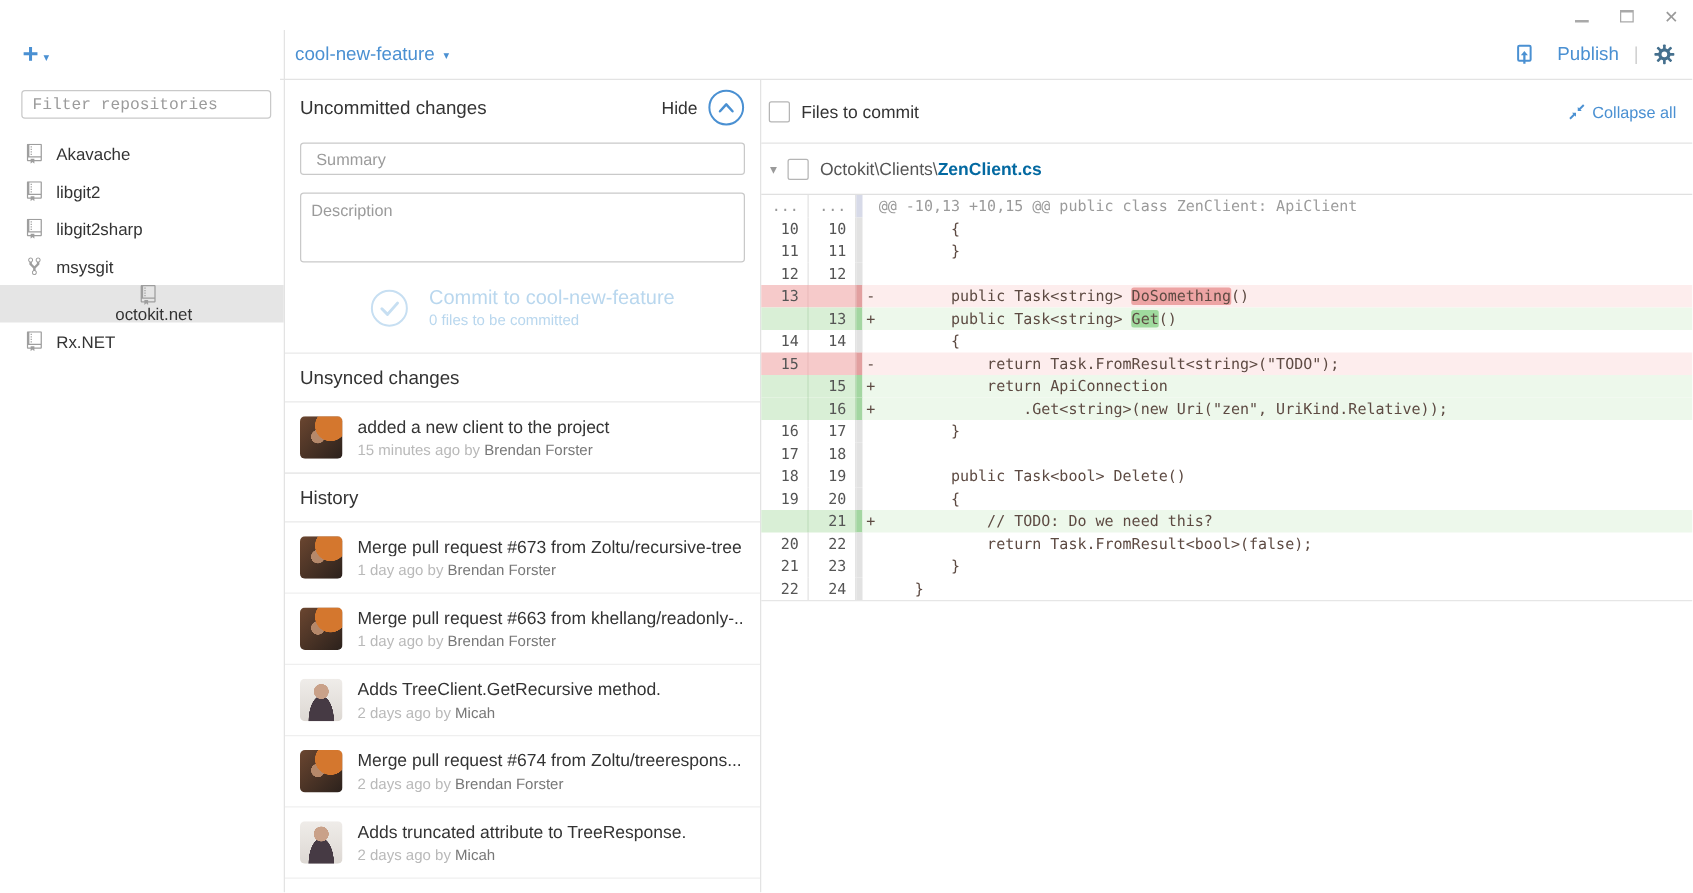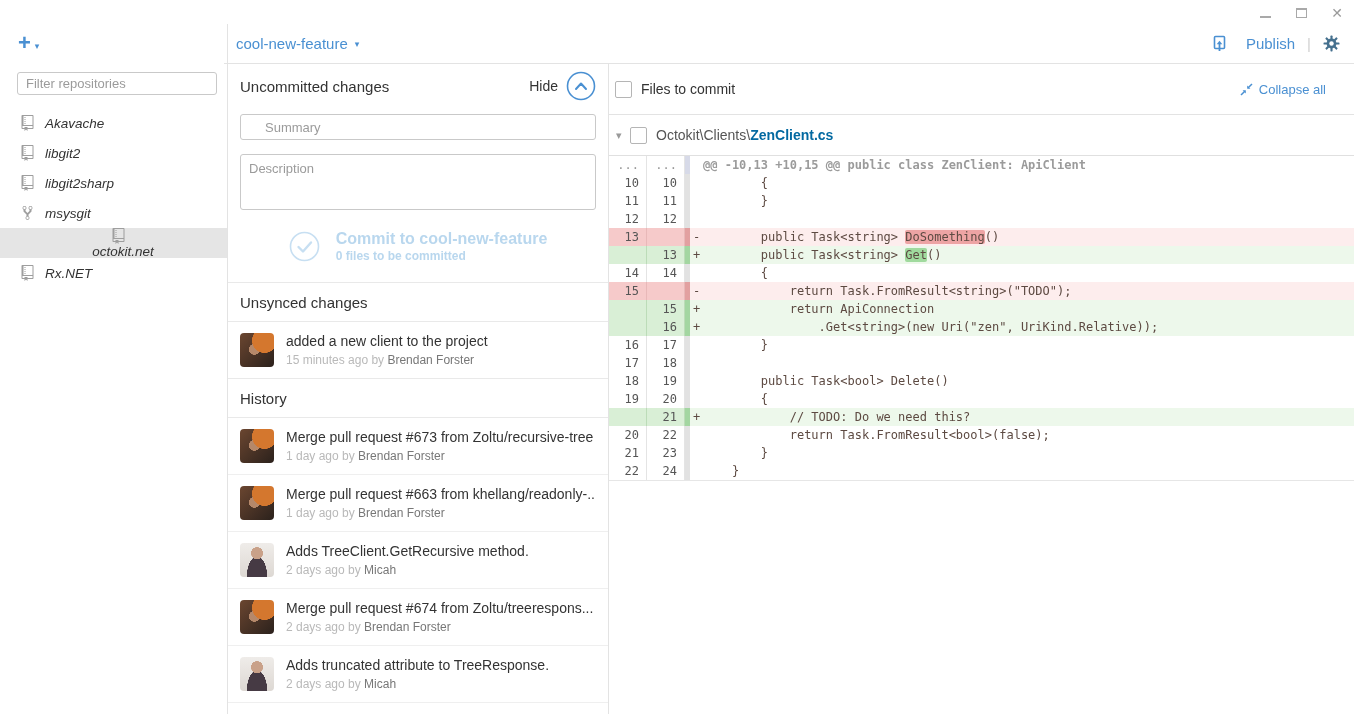--- a/index.html
+++ b/index.html
@@ -14,47 +14,47 @@
   .glyph-max { width:11px; height:10px; border:1px solid #a9a9a9; border-top-width:2px; }
   .glyph-close { color:#9a9a9a; font-size:14px; line-height:14px; }
 
   
   .sidebar { position:absolute; left:0; top:24px; bottom:0; width:228px; border-right:1px solid var(--border); background:#fff; }
   .add-row { padding:10px 0 0 18px; height:42px; }
   .add-btn { display:inline-flex; align-items:flex-end; gap:4px; cursor:pointer; }
   .add-plus { color:var(--accent); font-size:22px; font-weight:bold; line-height:18px; }
   .caret { color:var(--accent); font-size:9px; line-height:12px; }
   .filter-wrap { padding:6px 10px 0 17px; }
-  .filter-input { width:100%; height:23px; border:1px solid var(--input-border); border-radius:3px; padding:0 8px; font-size:13px; color:#be185d; outline:none; font-family:Liberation Sans, sans-serif; }
+  .filter-input { width:100%; height:23px; border:1px solid var(--input-border); border-radius:3px; padding:0 8px; font-size:13px; color:#be185d; outline:none; font-family:Liberation Mono, monospace; }
   .filter-input::placeholder { color:#9b9b9b; }
   .repo-list { margin-top:13px; }
   .repo-item { height:30px; display:flex; align-items:center; padding-left:19px; cursor:pointer; }
   .repo-item.selected { background:var(--selected-row);flex-direction:column; }
   .repo-icon { width:16px; height:16px; margin-right:10px; display:flex; align-items:center; justify-content:center; }
   .repo-icon svg { fill:#9e9e9e; }
-  .repo-name { font-size:13.5px; color:#333;font-style:italic; }
+  .repo-name { font-size:13.5px; color:#333; }
 
   
   .toolbar { position:absolute; left:224px; right:0; top:24px; height:40px; border-bottom:1px solid var(--border); display:flex; align-items:center; }
   .branch-btn { margin-left:12px; display:inline-flex; align-items:center; gap:7px; color:var(--accent); font-size:15px; cursor:pointer; }
   .toolbar-right { margin-left:auto; display:flex; align-items:center; gap:12px; padding-right:14px; }
   .publish-btn { display:inline-flex; align-items:center; gap:19px; color:var(--accent); font-size:15px; cursor:pointer; }
   .tb-sep { color:#d0d0d0; font-size:15px; }
   .gear-btn { cursor:pointer; display:flex; align-items:center; }
 
   
   .middle { position:absolute; left:228px; top:64px; bottom:0; width:380px; background:#fff; overflow:hidden; }
   .panel-head { height:44px; display:flex; align-items:center; padding:0 12px; }
   .panel-title { font-size:15px; color:#333; }
   .hide-group { margin-left:auto; display:flex; align-items:center; gap:8px; cursor:pointer; }
   .hide-label { font-size:14px; color:#333; }
-  .summary-input { display:block; width:356px; margin:6px 12px 5px; height:26px; border:1px solid var(--input-border); border-radius:3px; padding:0 24px; font-size:13px; outline:none; font-family:"Liberation Sans", sans-serif; }
+  .summary-input { display:block; width:356px; margin:6px 12px 5px; height:26px; border:1px solid var(--input-border); border-radius:3px; padding:0 12px; font-size:13px; outline:none; font-family:"Liberation Sans", sans-serif; }
   .summary-input::placeholder, .desc-input::placeholder { color:#9b9b9b; }
   .desc-input { display:block; width:356px; margin:14px 12px 0; height:56px; border:1px solid var(--input-border); border-radius:3px; padding:6px 8px; font-size:13px; resize:none; outline:none; font-family:"Liberation Sans", sans-serif; }
-  .commit-row { height:56px; margin:8px 12px 0; display:flex; align-items:center; justify-content:center; gap:16px; cursor:default;font-weight:bold; }
+  .commit-row { height:56px; margin:8px 12px 0; display:flex; align-items:center; justify-content:center; gap:16px; cursor:default; }
   .commit-texts { display:flex; flex-direction:column; }
   .commit-label { font-size:16px; color:var(--commit-disabled); }
   .commit-sub { font-size:12px; color:var(--commit-disabled); margin-top:1px; }
   .section-h { height:40px; display:flex; align-items:center; padding:0 12px; font-size:15px; color:#333; border-top:1px solid #e9e9e9; border-bottom:1px solid #e9e9e9; margin-top:-1px; }
   .commit-item { display:flex; align-items:flex-start; padding:11px 12px; border-bottom:1px solid #efefef; cursor:pointer; }
   .avatar { width:34px; height:34px; border-radius:4px; flex:none; }
   .avatar-brendan { background:
       radial-gradient(circle at 72% 22%, #d4772e 0 34%, rgba(0,0,0,0) 35%),
       radial-gradient(circle at 42% 48%, #b5886a 0 20%, rgba(0,0,0,0) 21%),
       linear-gradient(135deg,#6b4630,#2b211c); }
@@ -63,36 +63,36 @@
       radial-gradient(ellipse at 50% 100%, #463a44 0 42%, rgba(0,0,0,0) 43%),
       linear-gradient(180deg,#efece9,#ddd8d3); }
   .commit-body { margin-left:12px; min-width:0; }
   .commit-title { font-size:14px; color:#333; white-space:nowrap; overflow:hidden; }
   .commit-meta { font-size:12px; color:#b9b9b9; margin-top:4px; }
   .commit-author { color:#777; }
   .unsynced-item { border-bottom:1px solid #e9e9e9; }
 
   
   .diffpanel { position:absolute; left:608px; right:0; top:64px; bottom:0; border-left:1px solid var(--border); background:#fff; }
-  .files-head { height:51px; display:flex; align-items:center; padding:0 28px 0 6px; border-bottom:1px solid var(--border); }
+  .files-head { height:51px; display:flex; align-items:center; padding:0 13px 0 6px; border-bottom:1px solid var(--border); }
   .checkbox { width:17px; height:17px; border:1px solid #b5b5b5; border-radius:2px; background:#fff; flex:none; cursor:pointer; }
   .files-label { font-size:14px; color:#333; margin-left:9px; }
   .collapse-btn { margin-left:auto; display:inline-flex; align-items:center; gap:6px; color:var(--accent); font-size:13px; cursor:pointer; }
   .file-row { height:40px; display:flex; align-items:center; padding-left:7px; }
   .disclosure { color:#9a9a9a; font-size:11px; width:14px; cursor:pointer; }
   .file-name { margin-left:9px; font-size:14px; color:#555; }
   .file-name b { color:#0369a1; font-weight:bold; }
   .difftable { border-top:1px solid #e0e0e0; border-bottom:1px solid #e6e6e6; font-family:"DejaVu Sans Mono", monospace; font-size:12px; }
   .drow { display:flex; height:18px; line-height:18px; }
   .g1,.g2 { width:38px; flex:none; text-align:right; padding-right:7px; color:#555; border-right:1px solid #e4e4e4; }
   .strip { width:5px; flex:none; background:var(--ctx-strip); }
   .dcode { flex:1; white-space:pre; color:var(--code-text); overflow:hidden; }
   .dmark { display:inline-block; width:13px; padding-left:3px; }
   .drow.hunk .g1,.drow.hunk .g2 { color:#999; }
-  .drow.hunk .dcode { color:var(--hunk-text);font-weight:bold; }
+  .drow.hunk .dcode { color:var(--hunk-text); }
   .drow.hunk .strip { background:var(--hunk-strip); }
   .drow.del .g1,.drow.del .g2 { background:var(--del-gutter-bg); border-right-color:#e8b8b8; }
   .drow.del .strip { background:var(--del-strip); }
   .drow.del .dcode { background:var(--del-code-bg); }
   .drow.del .hl { background:var(--del-hl); border-radius:2px; }
   .drow.add .g1,.drow.add .g2 { background:var(--add-gutter-bg); border-right-color:#bcdcb8; }
   .drow.add .strip { background:var(--add-strip); }
   .drow.add .dcode { background:var(--add-code-bg); }
   .drow.add .hl { background:var(--add-hl); border-radius:2px; }
 </style>

